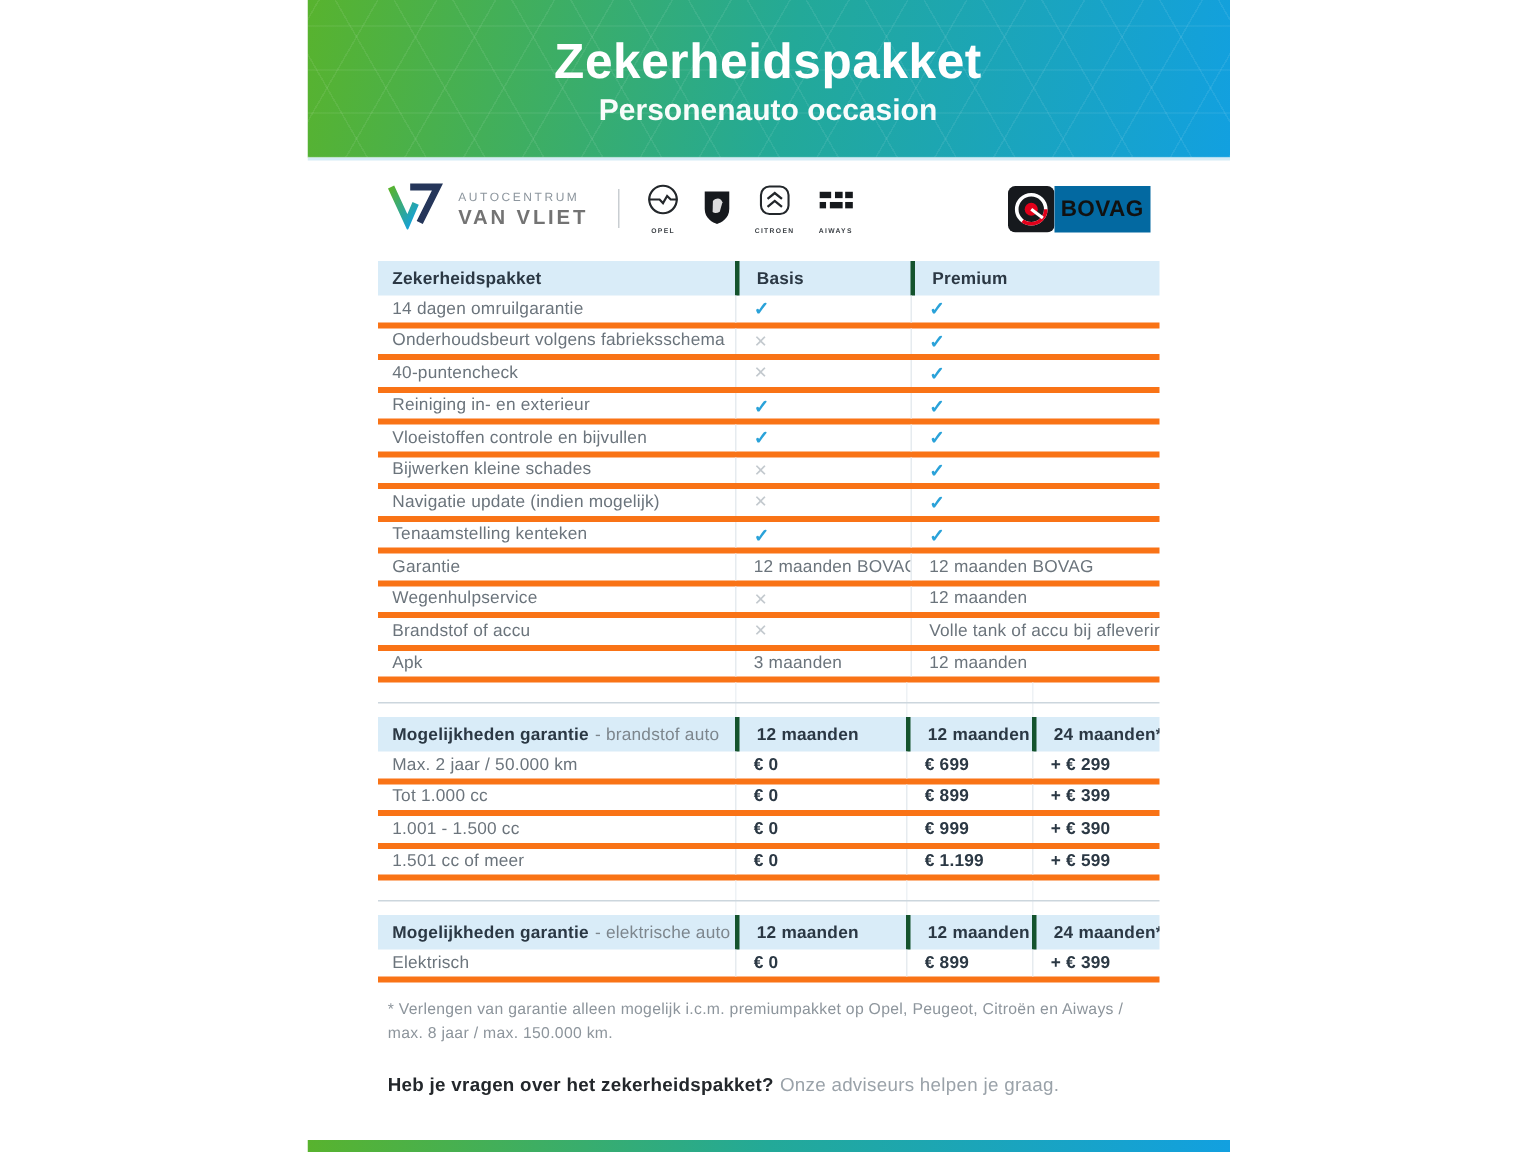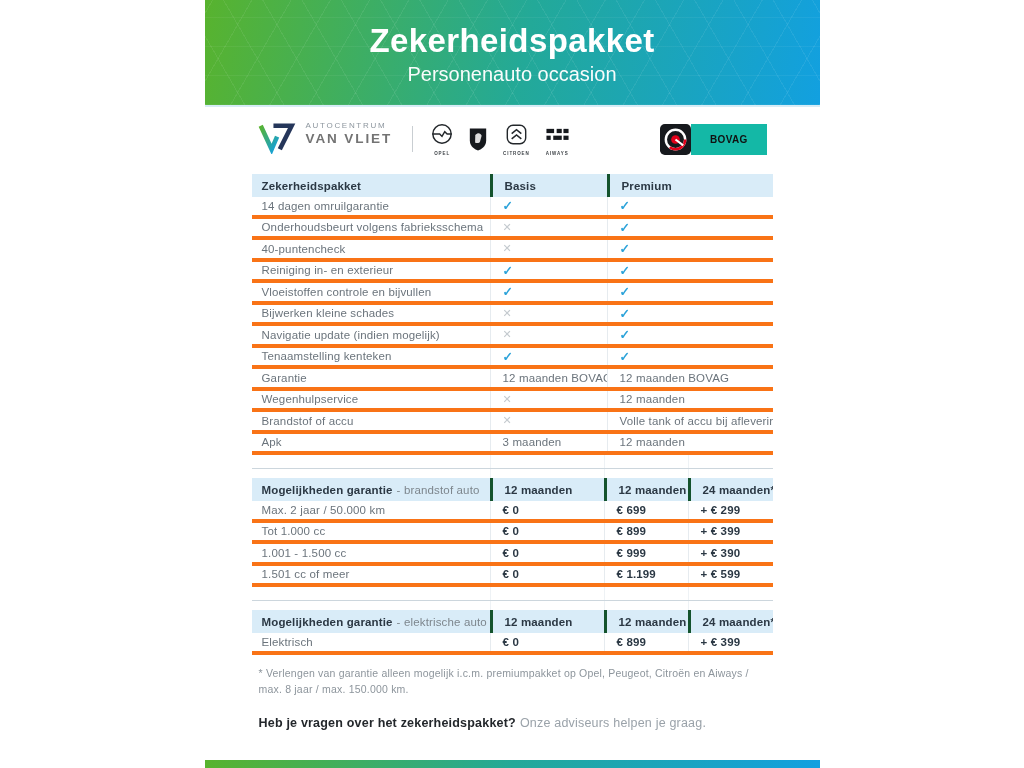--- a/index.html
+++ b/index.html
@@ -12,35 +12,35 @@
     height:107px; display:flex; flex-direction:column; align-items:center; justify-content:center;
     color:#fff; text-align:center;
     background-image:
       repeating-linear-gradient(60deg,  rgba(255,255,255,.07) 0 1px, transparent 1px 34px),
       repeating-linear-gradient(-60deg, rgba(255,255,255,.07) 0 1px, transparent 1px 34px),
       repeating-linear-gradient(0deg,   rgba(255,255,255,.05) 0 1px, transparent 1px 29px),
       linear-gradient(100deg, #58b32e 0%, #23a998 52%, #12a0e0 100%);
     border-bottom:2px solid #d6ecf6;
   }
   .banner-title { font-size:33px; font-weight:700; letter-spacing:.4px; line-height:1.1; margin-top:4px; }
-  .banner-sub   { font-size:20px; font-weight:400; opacity:.97; margin-top:4px; }
+  .banner-sub   { font-size:20px; font-weight:700; opacity:.97; margin-top:4px; }
 
   
   .logo-row { display:flex; align-items:center; padding:0 53px; margin-top:11px; height:42px; }
-  .dealer { display:flex; gap:8px; }
+  .dealer { display:flex; align-items:center; gap:8px; }
   .dealer-text { display:flex; flex-direction:column; }
   .dealer-top    { font-size:8px; letter-spacing:1.7px; color:#8d969e; font-weight:500; }
   .dealer-bottom { font-size:13.5px; letter-spacing:1.9px; color:#737373; font-weight:700; margin-top:1px; }
   .logo-sep { width:1px; height:26px; background:#c9ced2; margin:0 18px 0 20px; }
   .brands { display:flex; align-items:flex-end; gap:15px; }
   .brand { display:flex; flex-direction:column; align-items:center; gap:2px; }
   .brand-label { font-size:4.5px; letter-spacing:.9px; color:#3a3f44; font-weight:700; }
   .bovag { margin-left:auto; display:flex; align-items:stretch; height:31px; }
-  .bovag-word { background:#14b8a6; color:#111; font-weight:800; font-size:10px;
-                letter-spacing:.3px; padding:0 19px; display:flex; align-items:center; }
+  .bovag-word { background:#0369a1; color:#111; font-weight:800; font-size:15px;
+                letter-spacing:.3px; padding:0 4px; display:flex; align-items:center; }
 
   
   .sheet { padding:0 47px; margin-top:14px; }
   .trow { display:grid; align-items:stretch; height:21.5px; border-bottom:4px solid #f97316;
           font-size:11.5px; color:#6b747c; letter-spacing:.15px; }
   .t3 { grid-template-columns:238px 117px 166px; }
   .t4 { grid-template-columns:238px 114px 84px 85px; }
   .thead { height:23px; background:#d9ecf8; border-bottom:0; color:#2b3844; font-weight:700; }
   .cell { padding-left:10px; display:flex; align-items:center; overflow:hidden; white-space:nowrap; }
   .cell.v { padding-left:12px; border-left:1px solid #e6ebef; }

